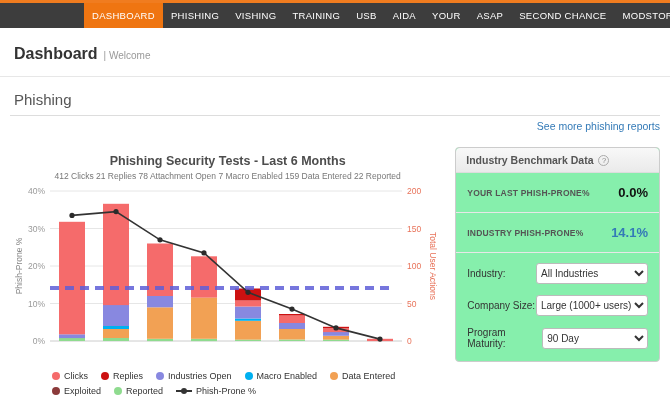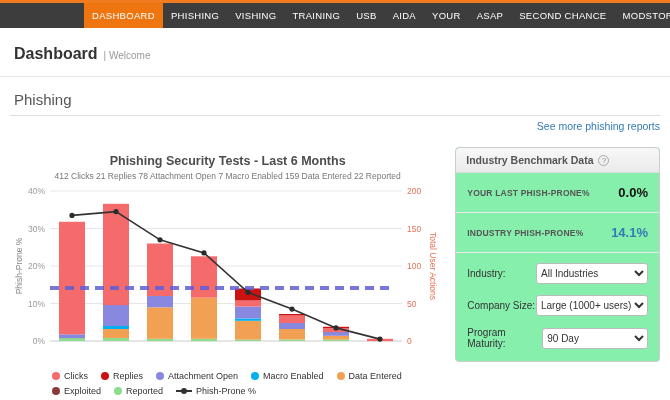--- a/index.html
+++ b/index.html
@@ -171,21 +171,21 @@
           <span class="legend-item">
             <span class="legend-dot" style="background:#f56b6b"></span>
             <span class="legend-label">Clicks</span>
           </span>
           <span class="legend-item">
             <span class="legend-dot" style="background:#cc1111"></span>
             <span class="legend-label">Replies</span>
           </span>
           <span class="legend-item">
             <span class="legend-dot" style="background:#8888e0"></span>
-            <span class="legend-label">Attachment Open</span>
+            <span class="legend-label">Industries Open</span>
           </span>
           <span class="legend-item">
             <span class="legend-dot" style="background:#00b0f0"></span>
             <span class="legend-label">Macro Enabled</span>
           </span>
           <span class="legend-item">
             <span class="legend-dot" style="background:#f2a154"></span>
             <span class="legend-label">Data Entered</span>
           </span>
           <span class="legend-item">

